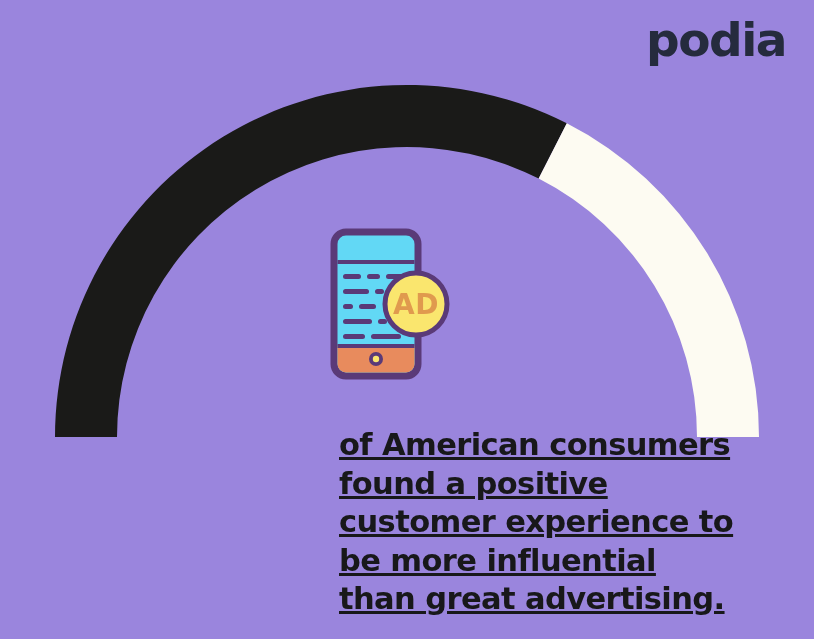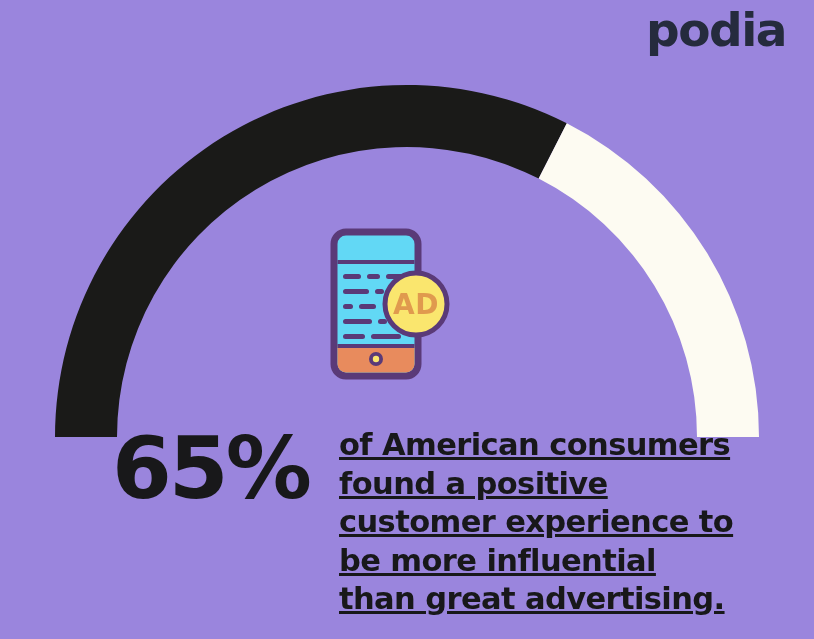--- a/index.html
+++ b/index.html
@@ -14,21 +14,21 @@
     height: 639px;
     overflow: hidden;
     background: #9a85dd;
     font-family: "Liberation Sans", sans-serif;
     -webkit-font-smoothing: antialiased;
   }
 
   
   #logo {
     position: absolute;
-    top: 6px;
+    top: 16px;
     right: 28px;
     font-family: "DejaVu Sans", sans-serif;
     font-size: 47px;
     font-weight: 700;
     letter-spacing: -1.5px;
     color: #252b3d;
     line-height: 1;
     user-select: none;
   }
 
@@ -124,17 +124,16 @@
     <path d="M11.5 122 H88.5 V140 a8.5 8.5 0 0 1 -8.5 8.5 H20 a8.5 8.5 0 0 1 -8.5 -8.5 Z" fill="#e88b5d"></path>
     <line x1="11.5" y1="122" x2="88.5" y2="122" stroke="#5a3a78" stroke-width="4"></line>
 
     <circle cx="50" cy="135" r="7" fill="#5a3a78"></circle>
     <circle cx="50" cy="135" r="3.2" fill="#fae66e"></circle>
 
     <circle cx="90" cy="80" r="31" fill="#fae66e" stroke="#5a3a78" stroke-width="5"></circle>
     <text id="ad-badge-text" x="90" y="80" text-anchor="middle" dominant-baseline="central" font-family="DejaVu Sans, sans-serif" font-size="28" font-weight="700" letter-spacing="0.5" fill="#e09a4e">AD</text>
   </svg>
 
-  <div id="percent">65%</div>
 
   <div id="statement">of American consumers found a positive customer experience to be more influential than great advertising.</div>
 
 </div>
 
 </body></html>

